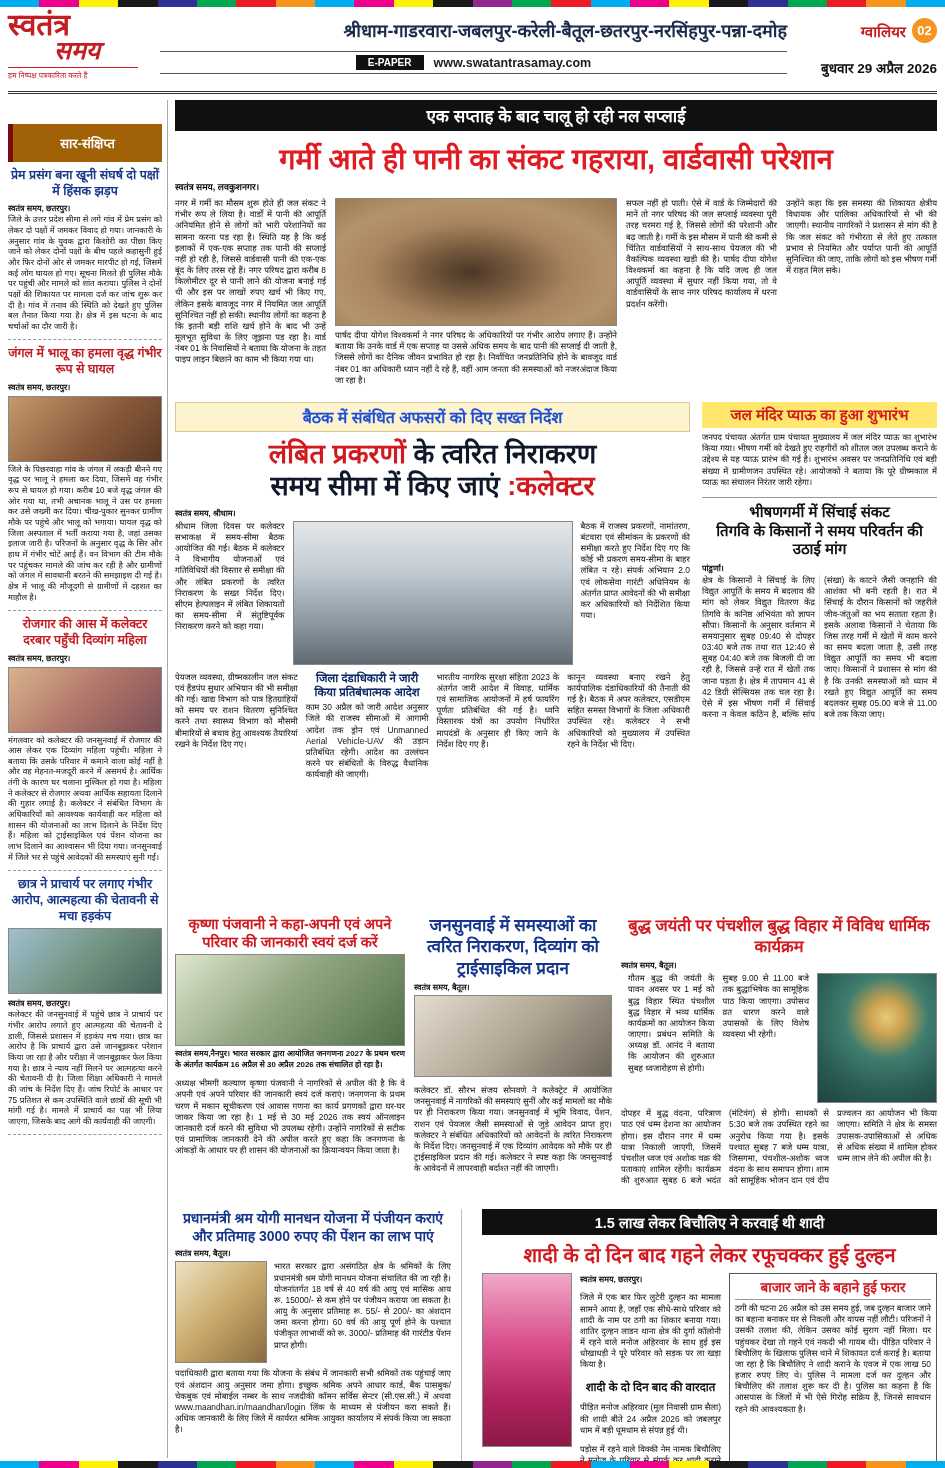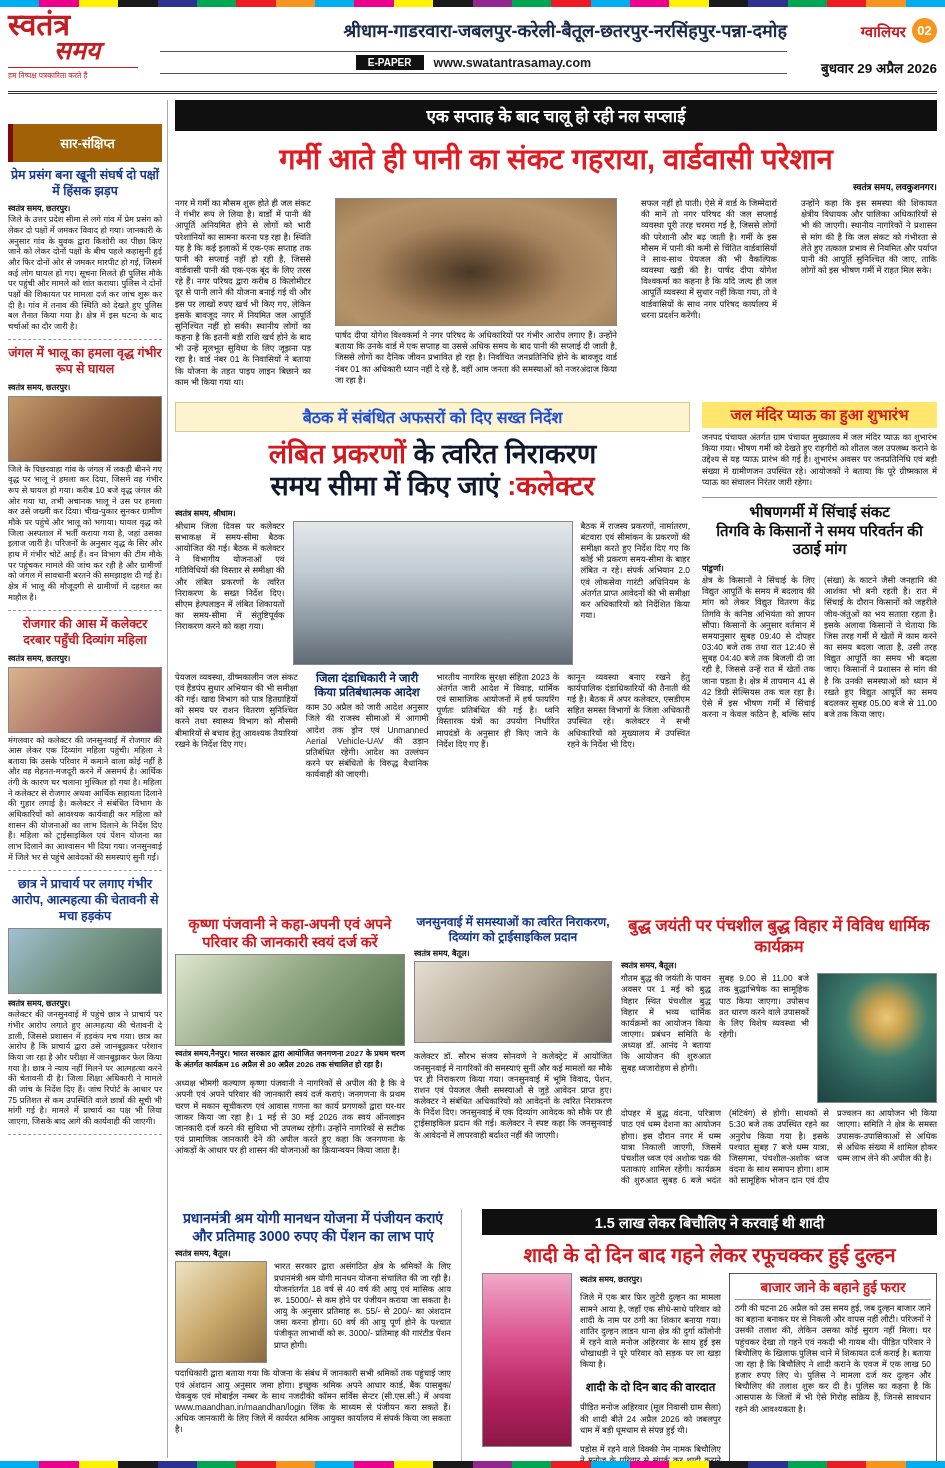--- a/index.html
+++ b/index.html
@@ -41,22 +41,22 @@
   .photo-bear { background:linear-gradient(135deg,#c49a6c,#8a5a3b 55%,#5d3a24); }
   .photo-woman { background:linear-gradient(135deg,#d9b38c,#b0766a 50%,#7d4f57); }
   .photo-students { background:linear-gradient(135deg,#9fc0cf,#6f8f7d 55%,#46635a); }
 
   
   .main { position:absolute; left:175px; top:100px; width:762px; }
 
   .lead { height:292px; overflow:hidden; }
   .lead-kicker { background:#101010; color:#fff; text-align:center; font-size:17px; font-weight:bold; padding:4px 0; }
   .lead-head { color:#e11b22; text-align:center; font-size:29px; font-weight:bold; margin:7px 0 3px; }
-  .lead-byline { font-size:9px; font-weight:bold; margin:2px 0 5px;text-align:right; }
-  .lead-body { display:flex; gap:24px; }
+  .lead-byline { font-size:9px; font-weight:bold; margin:2px 0 5px; }
+  .lead-body { display:flex; gap:9px; }
   .bodytxt { font-size:8.4px; line-height:1.33; text-align:justify; }
   .lead-col { flex:1; }
   .lead-mid { width:282px; flex:none; }
   .lead-photo { height:126px; border:1px solid #888;
     background:radial-gradient(ellipse at 48% 58%, #4a3726 0%, #7d5f41 26%, #a8855f 48%, #b5936a 70%, #97764f 100%); }
   .lead-mid p { margin:4px 0 0; }
 
   .mid-row { display:flex; gap:12px; margin-top:10px; height:503px; overflow:hidden; }
   .collector { width:515px; flex:none; }
   .kicker2 { border:1px solid #d8c98a; background:#fdf3cf; color:#1d4ed8; text-align:center; font-weight:bold; font-size:16px; padding:3px 0; }
@@ -78,26 +78,26 @@
   .sinchai .byline { display:block; margin:3px 0 2px; }
   .cols2 { column-count:2; column-gap:9px; column-rule:1px solid #ddd; }
 
   .row3 { display:flex; gap:9px; margin-top:10px; height:284px; overflow:hidden; }
   .krishna { width:230px; flex:none; }
   .krishna h2 { color:#d11a1f; font-size:14.5px; text-align:center; margin:0 0 3px; line-height:1.25; }
   .krishna-photo { height:90px; border:1px solid #888; margin:3px 0;
     background:linear-gradient(135deg,#dfe7cf,#93a884 45%,#51704a); }
   .caption { font-size:7.9px; font-weight:bold; line-height:1.3; text-align:justify; }
   .jansunwai { width:198px; flex:none; }
-  .jansunwai h2 { color:#15368c; font-size:12px; text-align:center; margin:0 0 2px; line-height:1.25; }
+  .jansunwai h2 { color:#15368c; font-size:17px; text-align:center; margin:0 0 2px; line-height:1.25; }
   .jansunwai-photo { height:80px; border:1px solid #888; margin:3px 0;
     background:linear-gradient(135deg,#e4ddd1,#b3a795 50%,#6f675c); }
   .buddha { flex:1; }
   .buddha h2 { color:#d11a1f; font-size:16.5px; text-align:center; margin:0 0 3px; line-height:1.25; }
-  .buddha-row { display:flex; gap:8px; margin-top:3px; }
+  .buddha-row { display:flex; gap:8px; margin-top:3px;margin-left:7px; }
   .buddha-row .col { flex:1; }
   .buddha-photo { width:118px; height:128px; flex:none; border:1px solid #888;
     background:radial-gradient(circle at 58% 34%, #e8c87a 0%, #caa24f 16%, #3f7d6e 38%, #2a5a54 70%, #1d4440 100%); }
   .buddha .more { margin-top:5px; column-count:3; column-gap:8px; }
 
   .row4 { display:flex; gap:10px; margin-top:10px; height:258px; overflow:hidden; }
   .pension { width:276px; flex:none; }
   .pension h2 { color:#15368c; font-size:14px; text-align:center; margin:0 0 2px; line-height:1.3; }
   .pension-flex { display:flex; gap:7px; margin-top:3px; }
   .pension-img { width:90px; height:100px; flex:none; border:1px solid #888;

